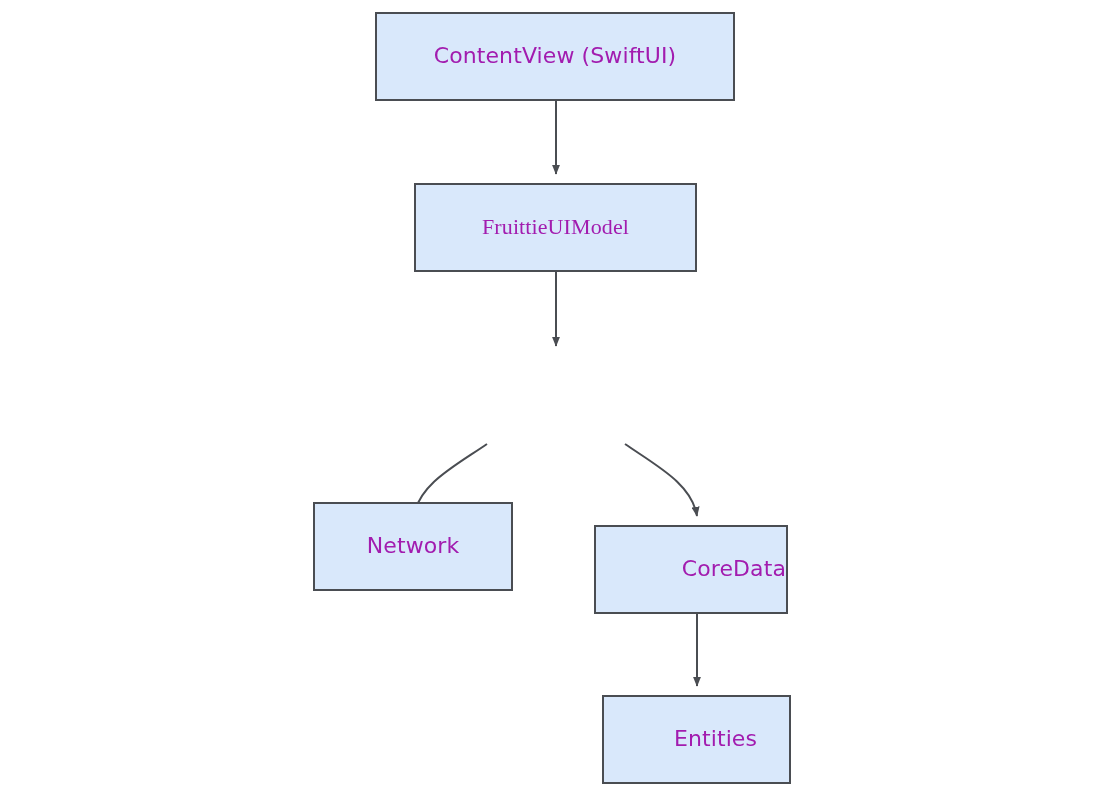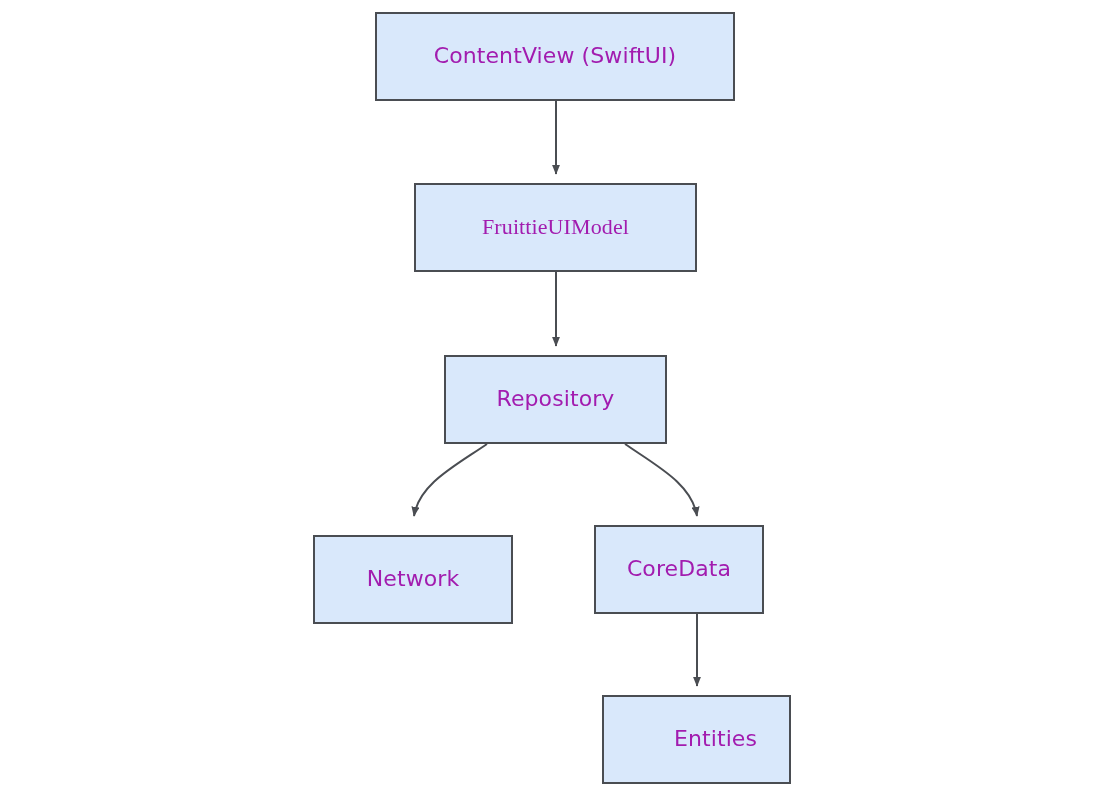--- a/index.html
+++ b/index.html
@@ -67,29 +67,26 @@
   </svg>
 
   <div class="node" style="left:375px; top:12px; width:360px; height:89px;">
     <span class="node-label">ContentView (SwiftUI)</span>
   </div>
 
   <div class="node" style="left:414px; top:183px; width:283px; height:89px;font-family:Liberation Serif, serif;">
     <span class="node-label">FruittieUIModel</span>
   </div>
 
-  <div class="node" style="left:444px; top:355px; width:223px; height:89px;">
-    <span class="node-label">Repository</span>
-  </div>
 
-  <div class="node" style="left:313px; top:535px; width:200px; height:89px;">
+  <div class="node" style="left:313px; top:502px; width:200px; height:89px;">
     <span class="node-label">Network</span>
   </div>
 
-  <div class="node" style="left:594px; top:525px; width:170px; height:89px;">
+  <div class="node" style="left:594px; top:525px; width:194px; height:89px;justify-content:flex-end;">
     <span class="node-label">CoreData</span>
   </div>
 
   <div class="node" style="left:602px; top:695px; width:189px; height:89px;padding-left:38px;">
     <span class="node-label">Entities</span>
   </div>
 
 </div>
 
 </body></html>

